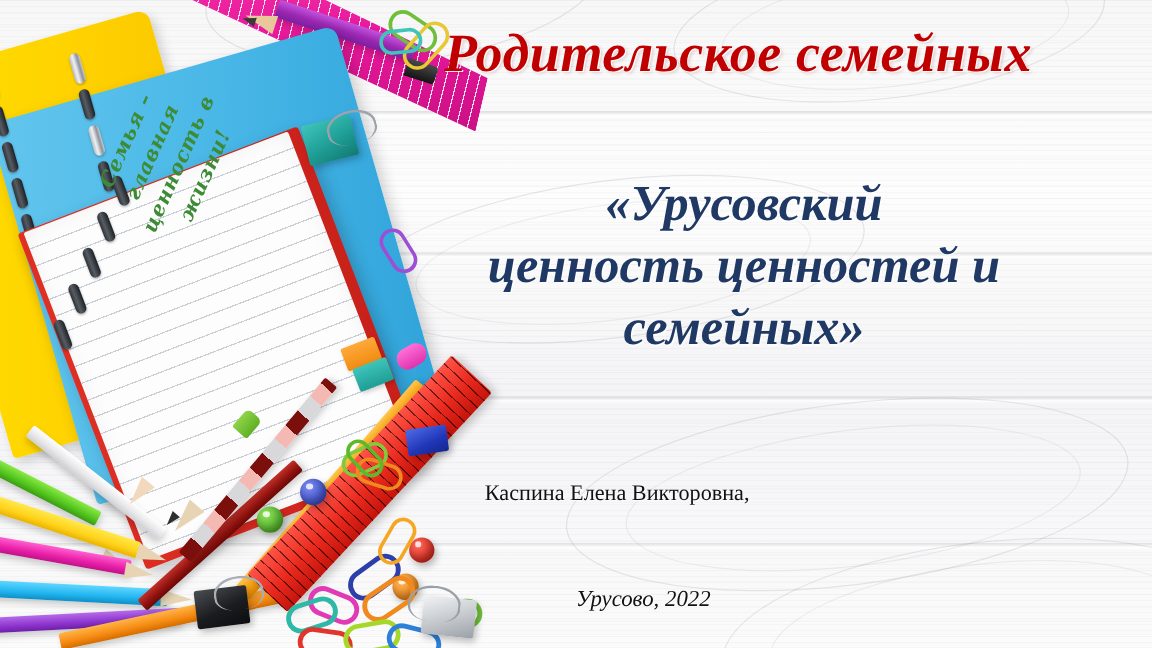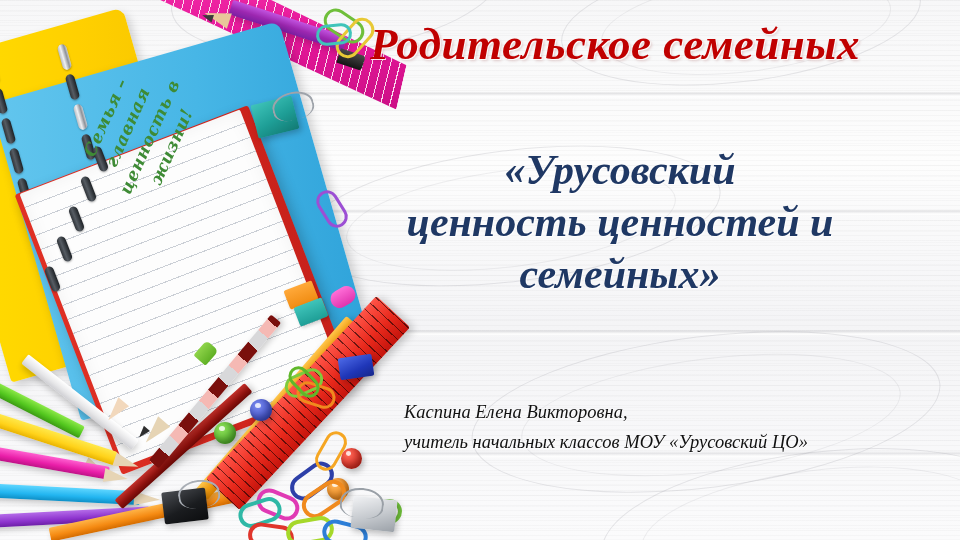--- a/index.html
+++ b/index.html
@@ -49,21 +49,21 @@
   }
   .subtitle{
     position:absolute;left:300px;top:144px;width:640px;
     text-align:center;
     font-size:42px;line-height:1.24;font-style:italic;font-weight:bold;
     color:#1F3864;
     text-shadow:1px 1px 0 rgba(255,255,255,.8);
   }
   .author{
     position:absolute;left:404px;top:398px;width:545px;
-    font-size:18.5px;line-height:1.62;font-style:italic;
+    font-size:18.5px;line-height:1.62;
     color:#111;
     text-shadow:.5px .5px 0 rgba(255,255,255,.7);
   }
   .place{
     position:absolute;left:480px;top:489px;
     font-size:19px;font-style:italic;color:#111;
     text-shadow:.5px .5px 0 rgba(255,255,255,.7);
   }
 
   
@@ -326,17 +326,17 @@
   <div class="title">Родительское семейных</div>
 
   <div class="subtitle">
     <div>«Урусовский</div>
     <div>ценность ценностей и</div>
     <div>семейных»</div>
   </div>
 
   <div class="author">
     <div>Каспина Елена Викторовна,</div>
-    <div>учитель начальных классов  МОУ «Урусовский ЦО»</div>
   </div>
 
+  <div class="place">Урусово, 2022</div>
 
 </div>
 
 </body></html>

